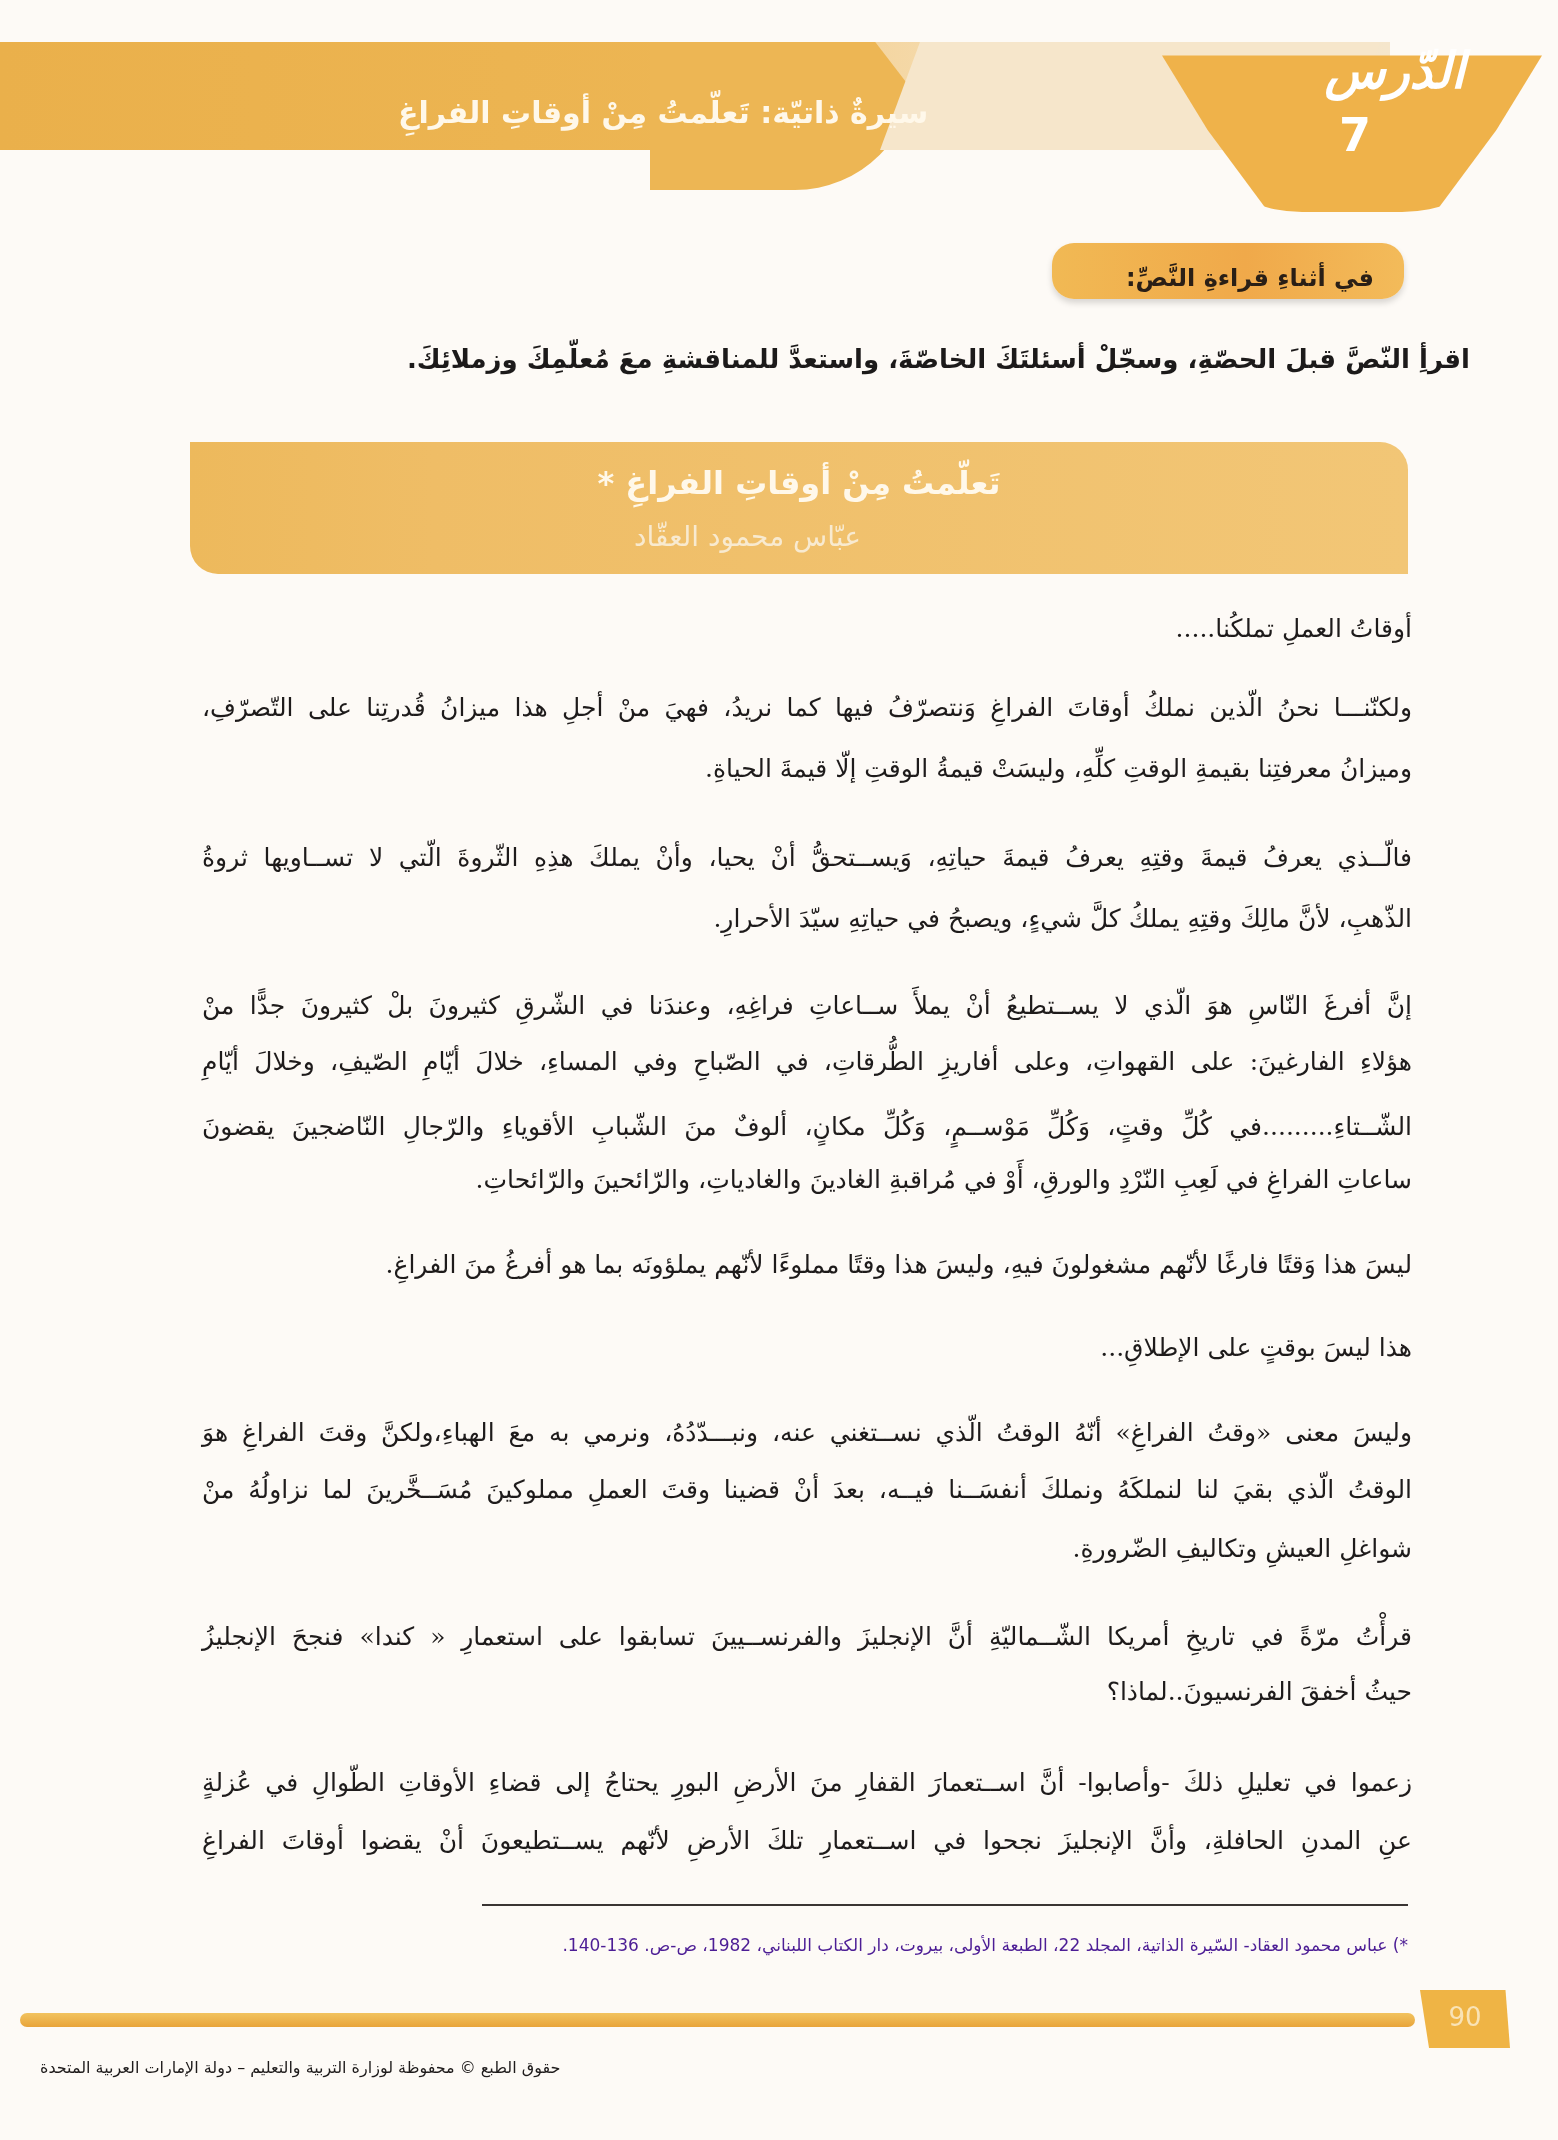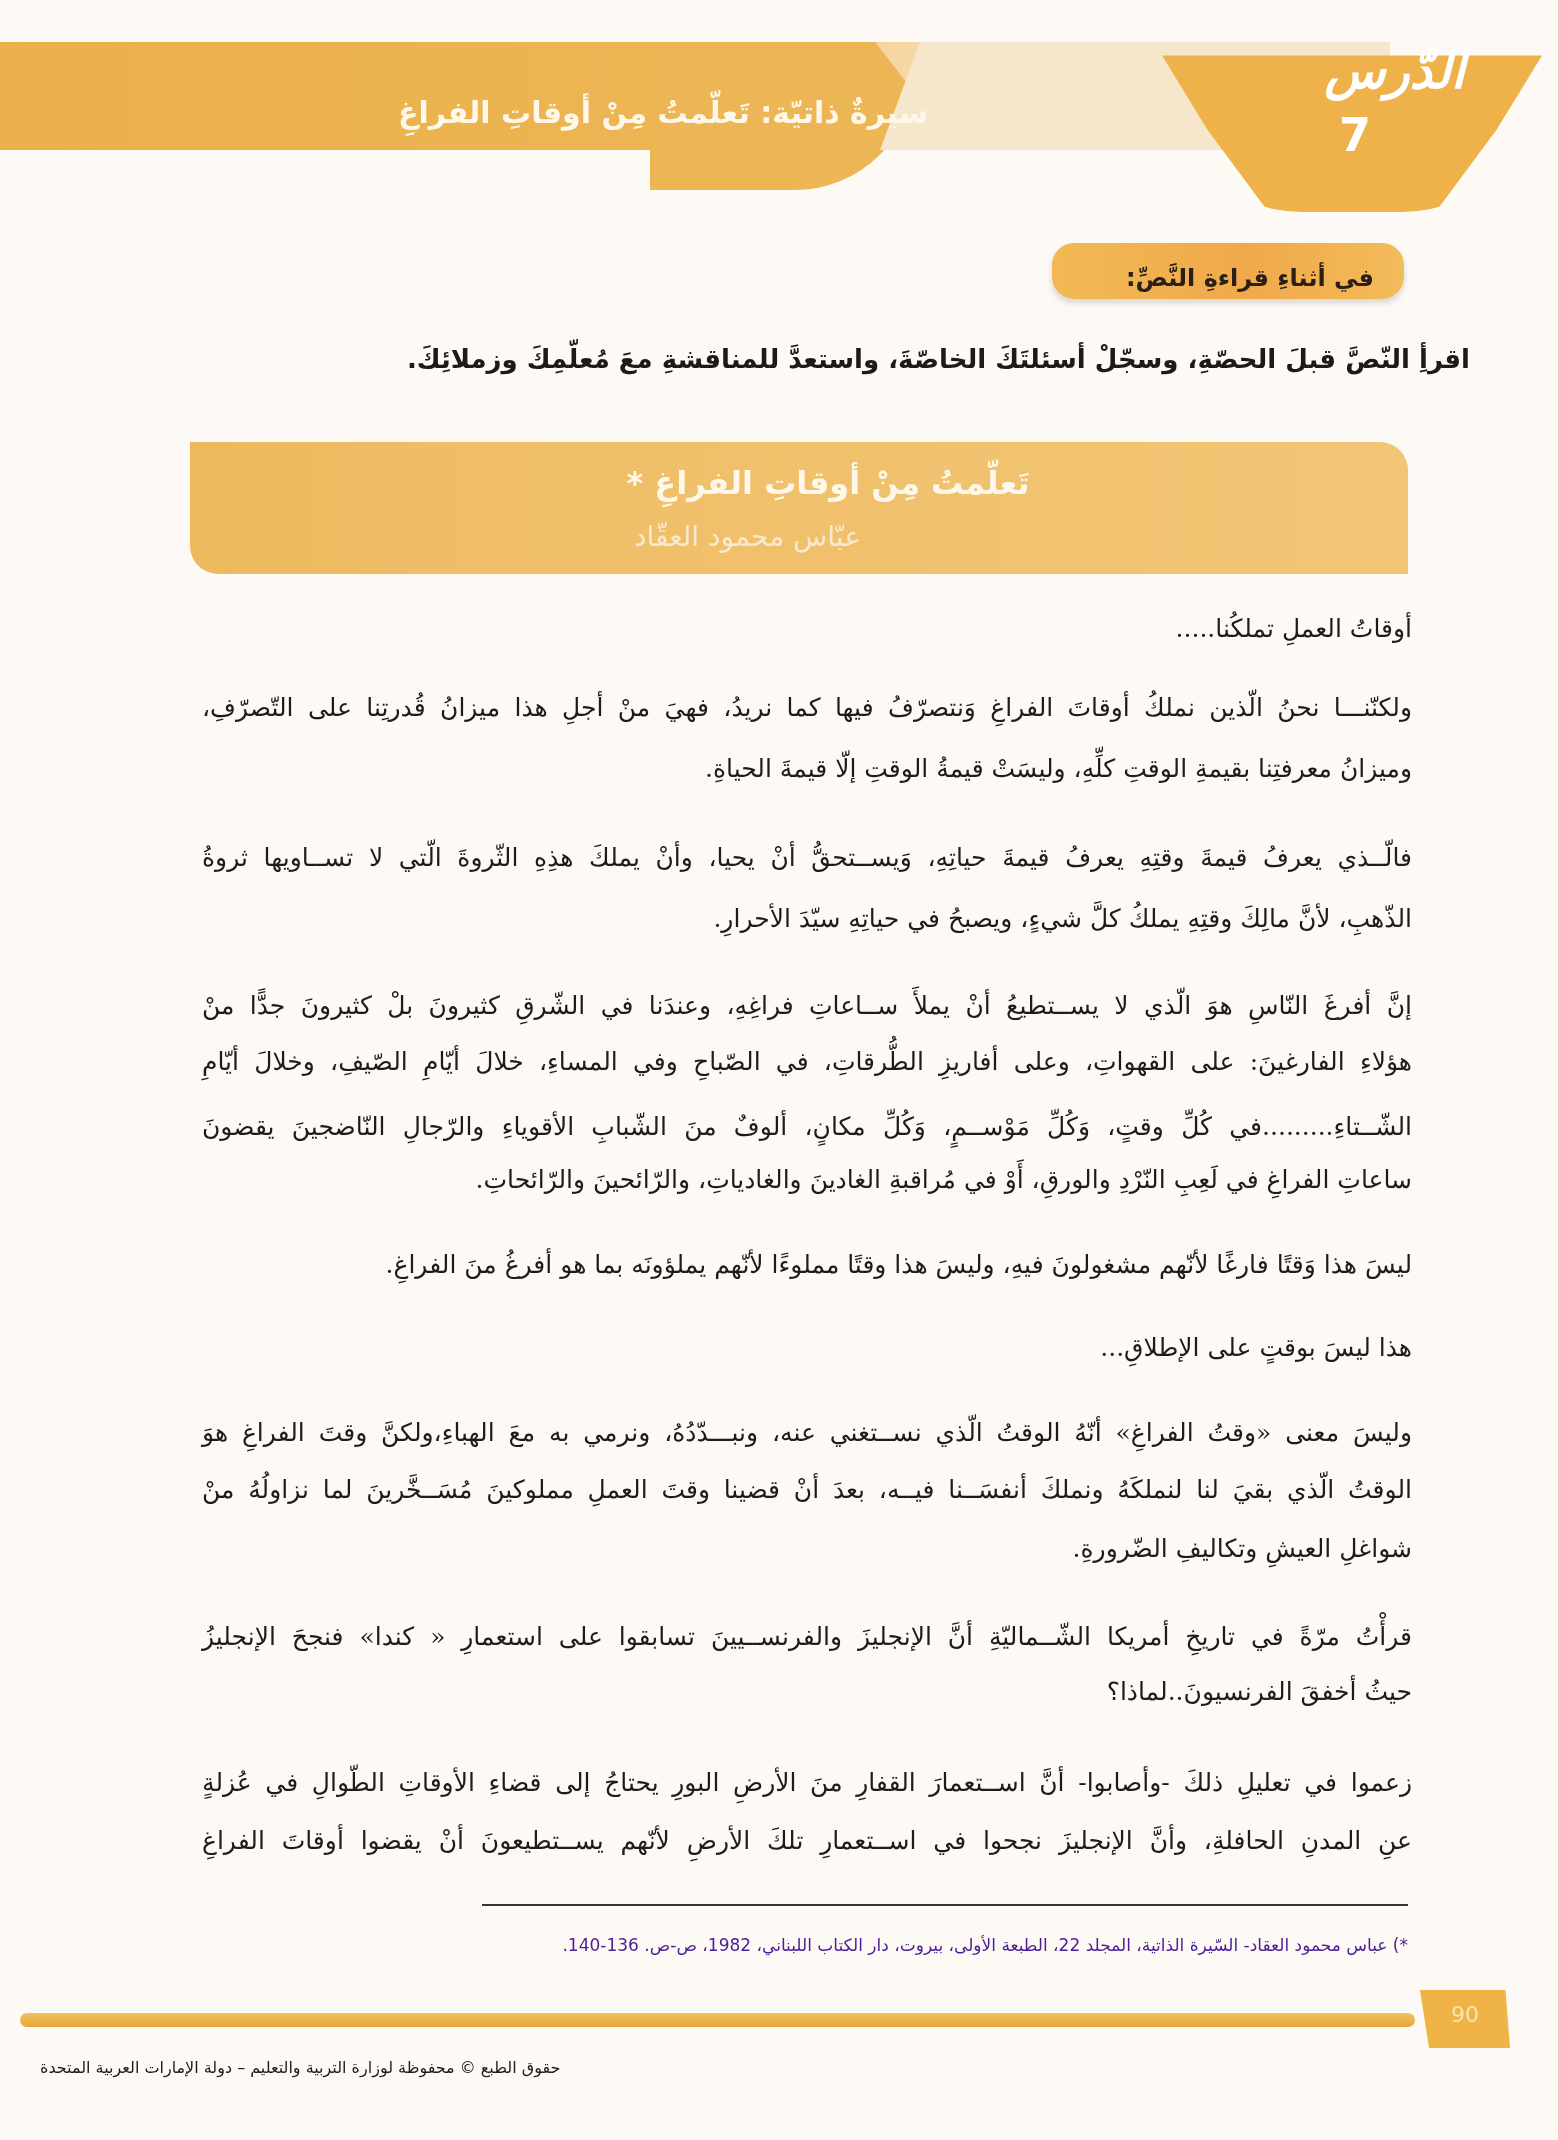--- a/index.html
+++ b/index.html
@@ -24,35 +24,35 @@
   
   #reading-pill { left:1052px; top:243px; width:352px; height:56px; border-radius:22px;
     background:linear-gradient(90deg,#f1b954 0%,#f0a94a 55%,#f3bb5a 100%);
     box-shadow:0 4px 6px rgba(0,0,0,0.15); }
   #reading-pill-label { right:30px; top:12px; font-size:24px; font-weight:bold; color:#2a1f16; white-space:nowrap;margin-top:9px; }
   #instruction { right:88px; top:344px; font-size:26px; font-weight:bold; color:#1c1a1a; white-space:nowrap; }
 
   
   #text-title-box { left:190px; top:442px; width:1218px; height:132px; border-radius:0 28px 0 28px;
     background:linear-gradient(90deg,#edb95c 0%,#efbd66 20%,#f2c676 100%); }
-  #text-title { left:0; width:1218px; top:22px; text-align:center; font-size:32px; font-weight:bold; color:#fff8ea;margin-left:29px; }
+  #text-title { left:0; width:1218px; top:22px; text-align:center; font-size:32px; font-weight:bold; color:#fff8ea; }
   #text-author { left:0; width:1115px; top:78px; text-align:center; font-size:28px; color:#f8ead0; }
 
   
   .line { position:absolute; right:146px; width:1210px; direction:rtl; text-align:justify; text-align-last:justify;
     font-family:"DejaVu Serif", serif; font-size:25px; color:#1e1b1b; white-space:nowrap; overflow:visible; }
   .line.last { text-align-last:right; }
 
   #footnote-rule { left:482px; top:1904px; width:926px; height:2px; background:#3a3533; }
   #footnote { right:150px; top:1935px; font-size:17px; color:#4c1d95; direction:rtl; white-space:nowrap; }
   #footer-bar { left:20px; top:2013px; width:1395px; height:14px; border-radius:7px;
     background:linear-gradient(180deg,#f2c35f,#e8a43a); }
   #page-number-box { left:1420px; top:1990px; width:90px; height:58px;
     background:#efb445; clip-path:polygon(0 0,95% 0,100% 100%,10% 100%); }
-  #page-number { left:1420px; top:2002px; width:90px; text-align:center; font-size:22px; color:#f9e3b6; }
+  #page-number { left:1420px; top:2002px; width:90px; text-align:center; font-size:26px; color:#f9e3b6; }
   #copyright { left:40px; top:2058px; font-size:16px; color:#1e1b1b; direction:rtl; white-space:nowrap; }
 </style>
 </head>
 <body>
 
 <div id="banner" class="abs"></div>
 <div id="banner-left-lip" class="abs"></div>
 <div id="banner-cap" class="abs"></div>
 <div id="banner-title" class="abs rtl">سيرةٌ ذاتيّة: تَعلّمتُ مِنْ أوقاتِ الفراغِ</div>
 <div id="lesson-badge" class="abs"></div>

